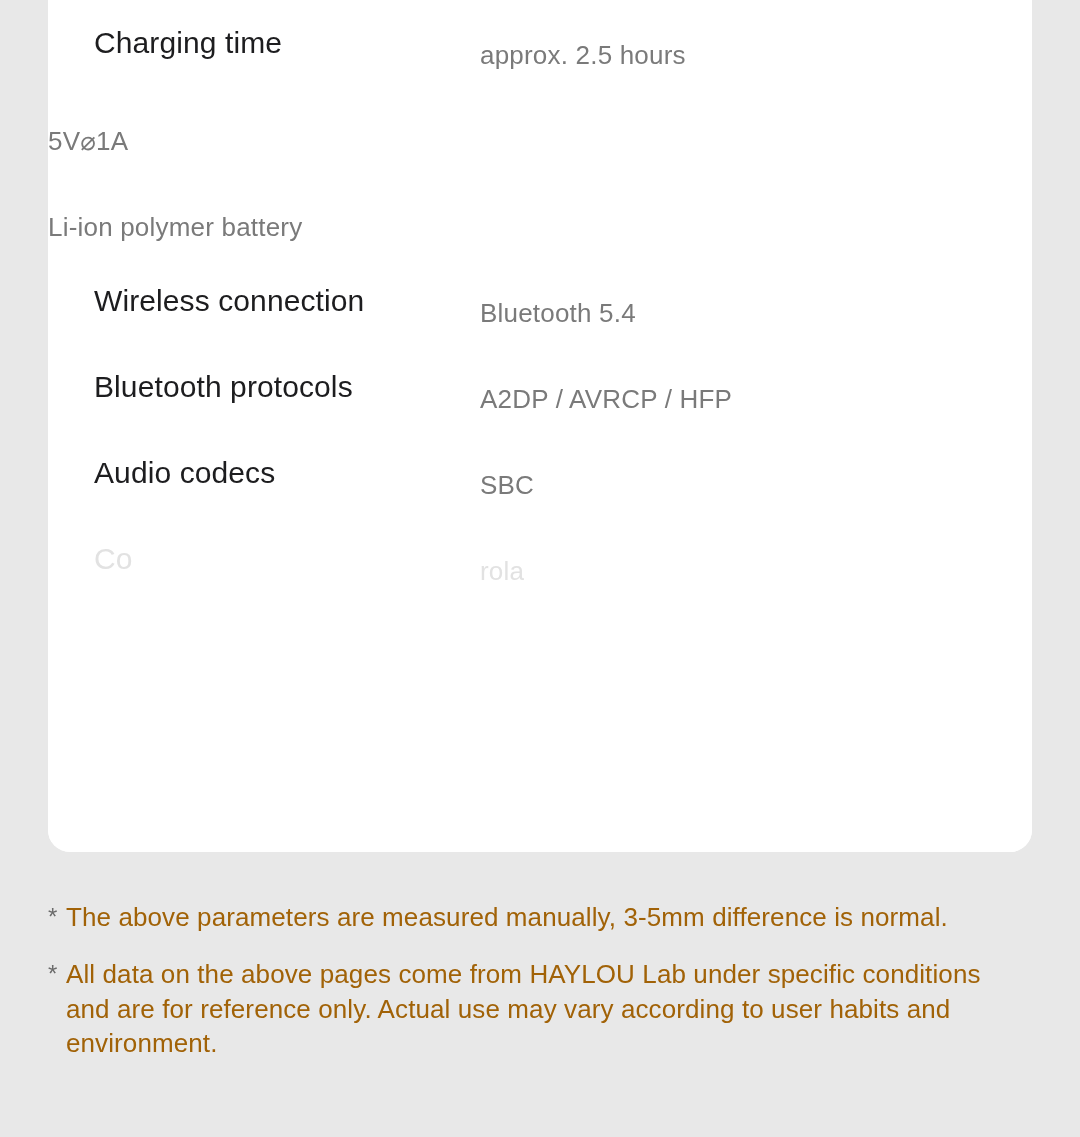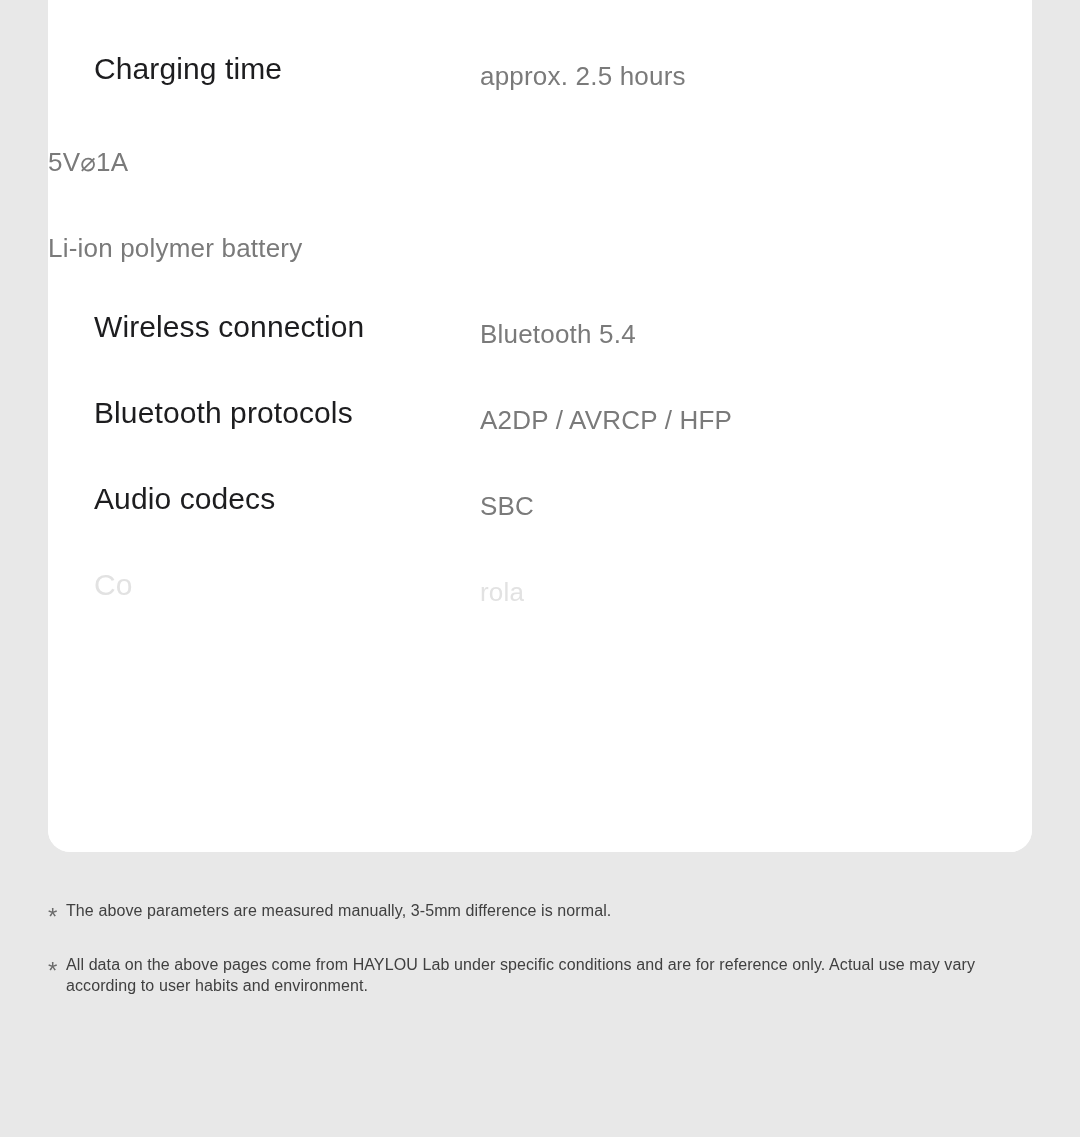--- a/index.html
+++ b/index.html
@@ -29,21 +29,21 @@
   .spec-table {
     position: absolute;
     left: 0;
     top: 0;
     width: 984px;
     padding-top: 24px;
   }
 
   .spec-row {
     display: flex;
-    align-items: flex-end;
+    align-items: center;
     height: 86px;
   }
 
   .spec-label {
     width: 432px;
     padding-left: 46px;
     box-sizing: border-box;
     font-size: 30px;
     color: #1d1d1f;
     font-weight: 400;
@@ -52,21 +52,21 @@
   }
 
   .spec-value {
     flex: 1;
     font-size: 26px;
     color: #7a7a7a;
     font-weight: 400;
     letter-spacing: 0.2px;
     white-space: nowrap;
     position: relative;
-    top: 6px;
+    top: 12px;
   }
 
   
   .spec-row.fading .spec-label,
   .spec-row.fading .spec-value {
     color: #e2e2e2;
   }
 
   .card-fade {
     position: absolute;
@@ -95,22 +95,22 @@
     font-size: 24px;
     color: #6b6b6b;
     line-height: 1.32;
     width: 18px;
     flex: 0 0 18px;
     position: relative;
     top: 1px;
   }
 
   .footnote-text {
-    font-size: 16px;
-    color: #404040;
+    font-size: 26px;
+    color: #a16207;
     line-height: 1.34;
     letter-spacing: 0.1px;
     max-width: 918px;
   }
 </style>
 </head>
 <body>
 
 <div class="spec-card">
   <div class="spec-table">

